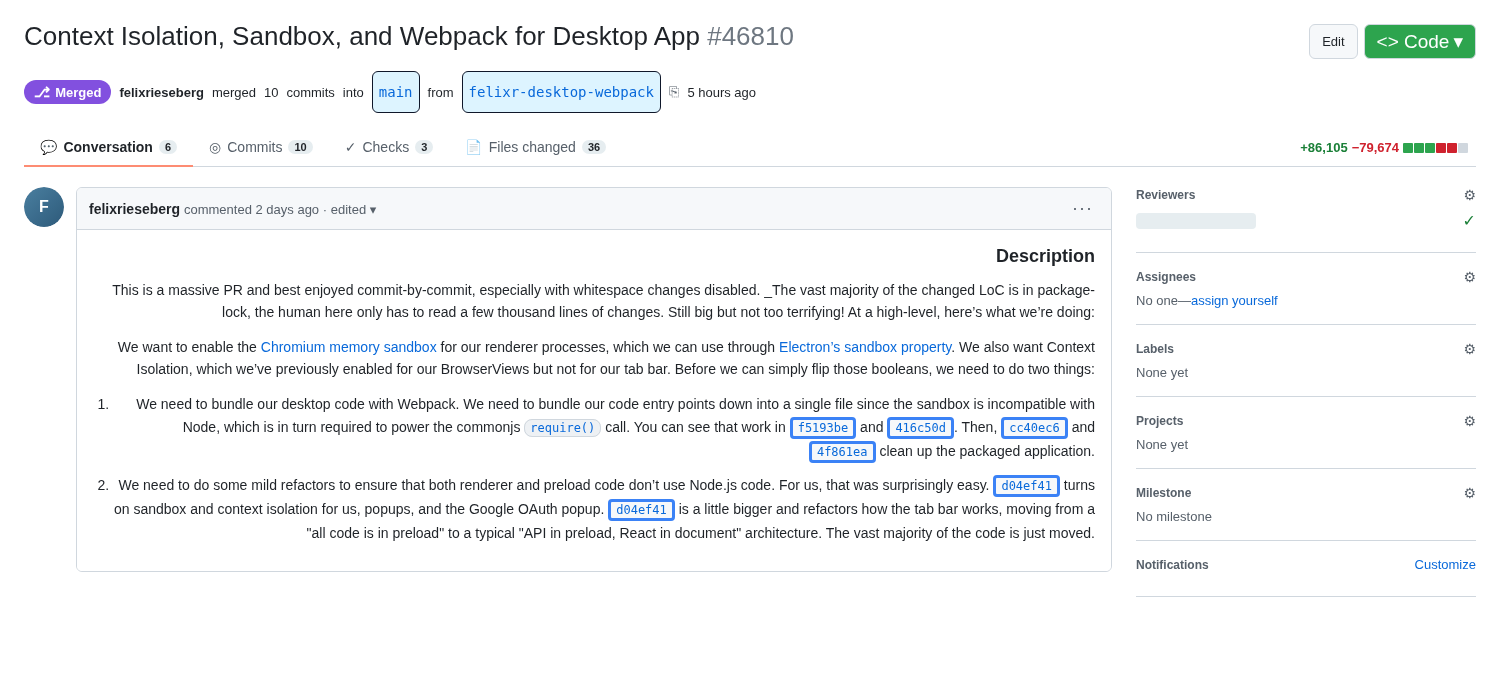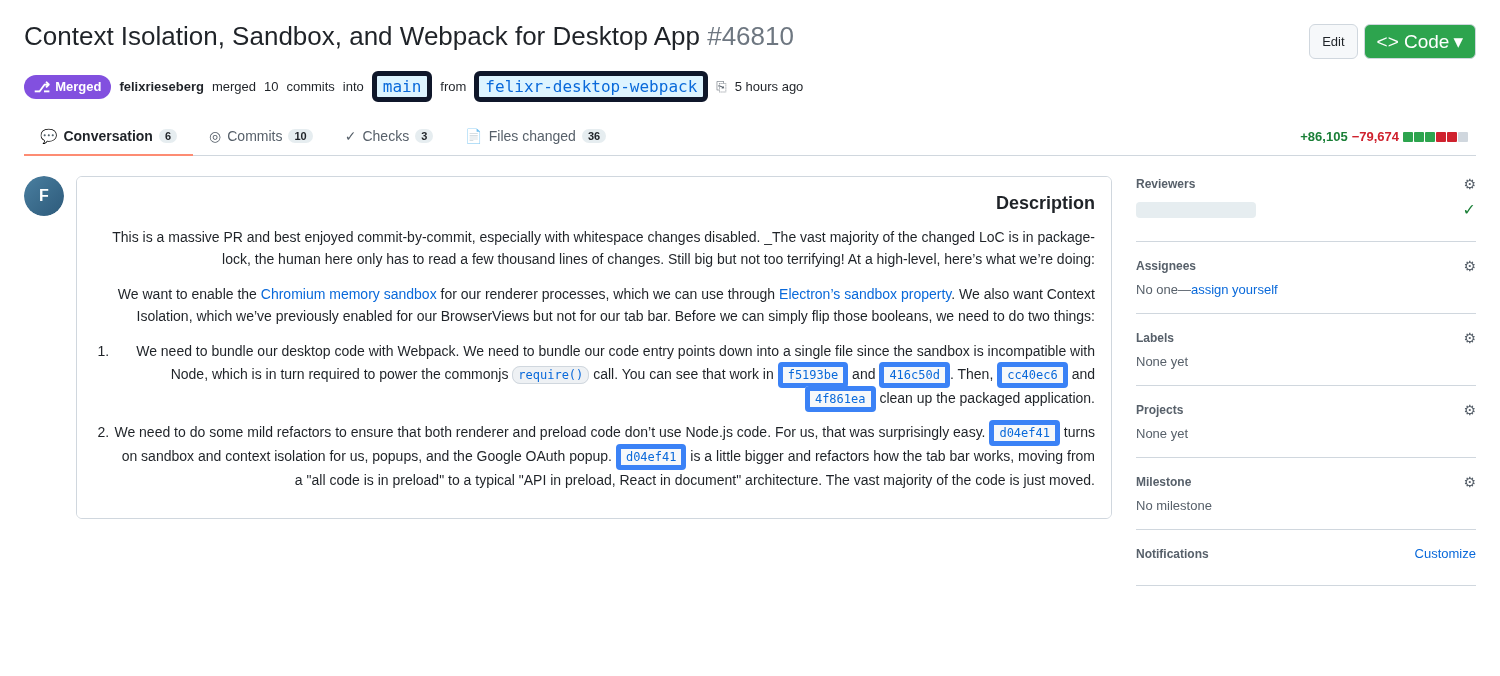--- a/index.html
+++ b/index.html
@@ -78,24 +78,24 @@
       padding: 4px 10px;
       border-radius: 20px;
       font-size: 13px;
       font-weight: 600;
     }
     .merged-icon { font-size: 14px; }
     .branch-pill {
       display: inline-block;
       background: #ddf4ff;
       color: #0969da;
-      border: 5px solid #0f172a;
+      border: 1px solid #0f172a;
       border-radius: 6px;
-      padding: 1px 6px;
-      font-size: 16px;
+      padding: 12px 6px;
+      font-size: 14px;
       font-family: ui-monospace, SFMono-Regular, monospace;
     }
     .copy-icon {
       color: #57606a;
       cursor: pointer;
     }
     .tabs {
       display: flex;
       align-items: center;
       border-bottom: 1px solid #d0d7de;
@@ -244,21 +244,21 @@
       background: #eef1f4;
       border: 1px solid #d0d7de;
       color: #0969da;
       font-family: ui-monospace, SFMono-Regular, monospace;
       font-size: 12px;
       padding: 1px 5px;
       border-radius: 8px;
     }
     .commit-link {
       background: #f6f8fa;
-      border: 5px solid #3b82f6;
+      border: 3px solid #3b82f6;
       color: #0969da;
       font-family: ui-monospace, SFMono-Regular, monospace;
       font-size: 12px;
       padding: 1px 5px;
       border-radius: 4px;
     }
     .comment-body ol {
       padding-left: 20px;
       line-height: 1.7;
     }
@@ -395,20 +395,36 @@
   </div>
 
   <div class="main-content">
 
     <div class="conversation-area">
       <div class="comment-wrapper">
         <div class="avatar">
           <div class="avatar-img">F</div>
         </div>
         <div class="comment-box">
+          <div class="comment-header">
+            <div>
+              <span class="comment-author">felixrieseberg</span>
+              <span class="comment-meta">
+                <span>commented</span>
+                <span> </span>
+                <span>2 days ago</span>
+                <span> · </span>
+                <span class="comment-edited">edited</span>
+                <span class="comment-edited"> ▾</span>
+              </span>
+            </div>
+            <div class="comment-actions">
+              <span class="dots-menu">···</span>
+            </div>
+          </div>
           <div class="comment-body">
             <h3>Description</h3>
             <p>This is a massive PR and best enjoyed commit-by-commit, especially with whitespace changes disabled. _The vast majority of the changed LoC is in package-lock, the human here only has to read a few thousand lines of changes. Still big but not too terrifying! At a high-level, here’s what we’re doing:</p>
             <p>
               <span>We want to enable the </span><a href="#">Chromium memory sandbox</a><span> for our renderer processes, which we can use through </span><a href="#"><span>Electron’s sandbox property</span></a><span>. We also want Context Isolation, which we’ve previously enabled for our BrowserViews but not for our tab bar. Before we can simply flip those booleans, we need to do two things:</span>
             </p>
             <ol>
               <li>
                 <span>We need to bundle our desktop code with Webpack. We need to bundle our code entry points down into a single file since the sandbox is incompatible with Node, which is in turn required to power the commonjs </span><code class="inline-code">require()</code><span> call. You can see that work in </span><code class="commit-link">f5193be</code><span> and </span><code class="commit-link">416c50d</code><span>. Then, </span><code class="commit-link">cc40ec6</code><span> and </span><code class="commit-link">4f861ea</code><span> clean up the packaged application.</span>
               </li>

